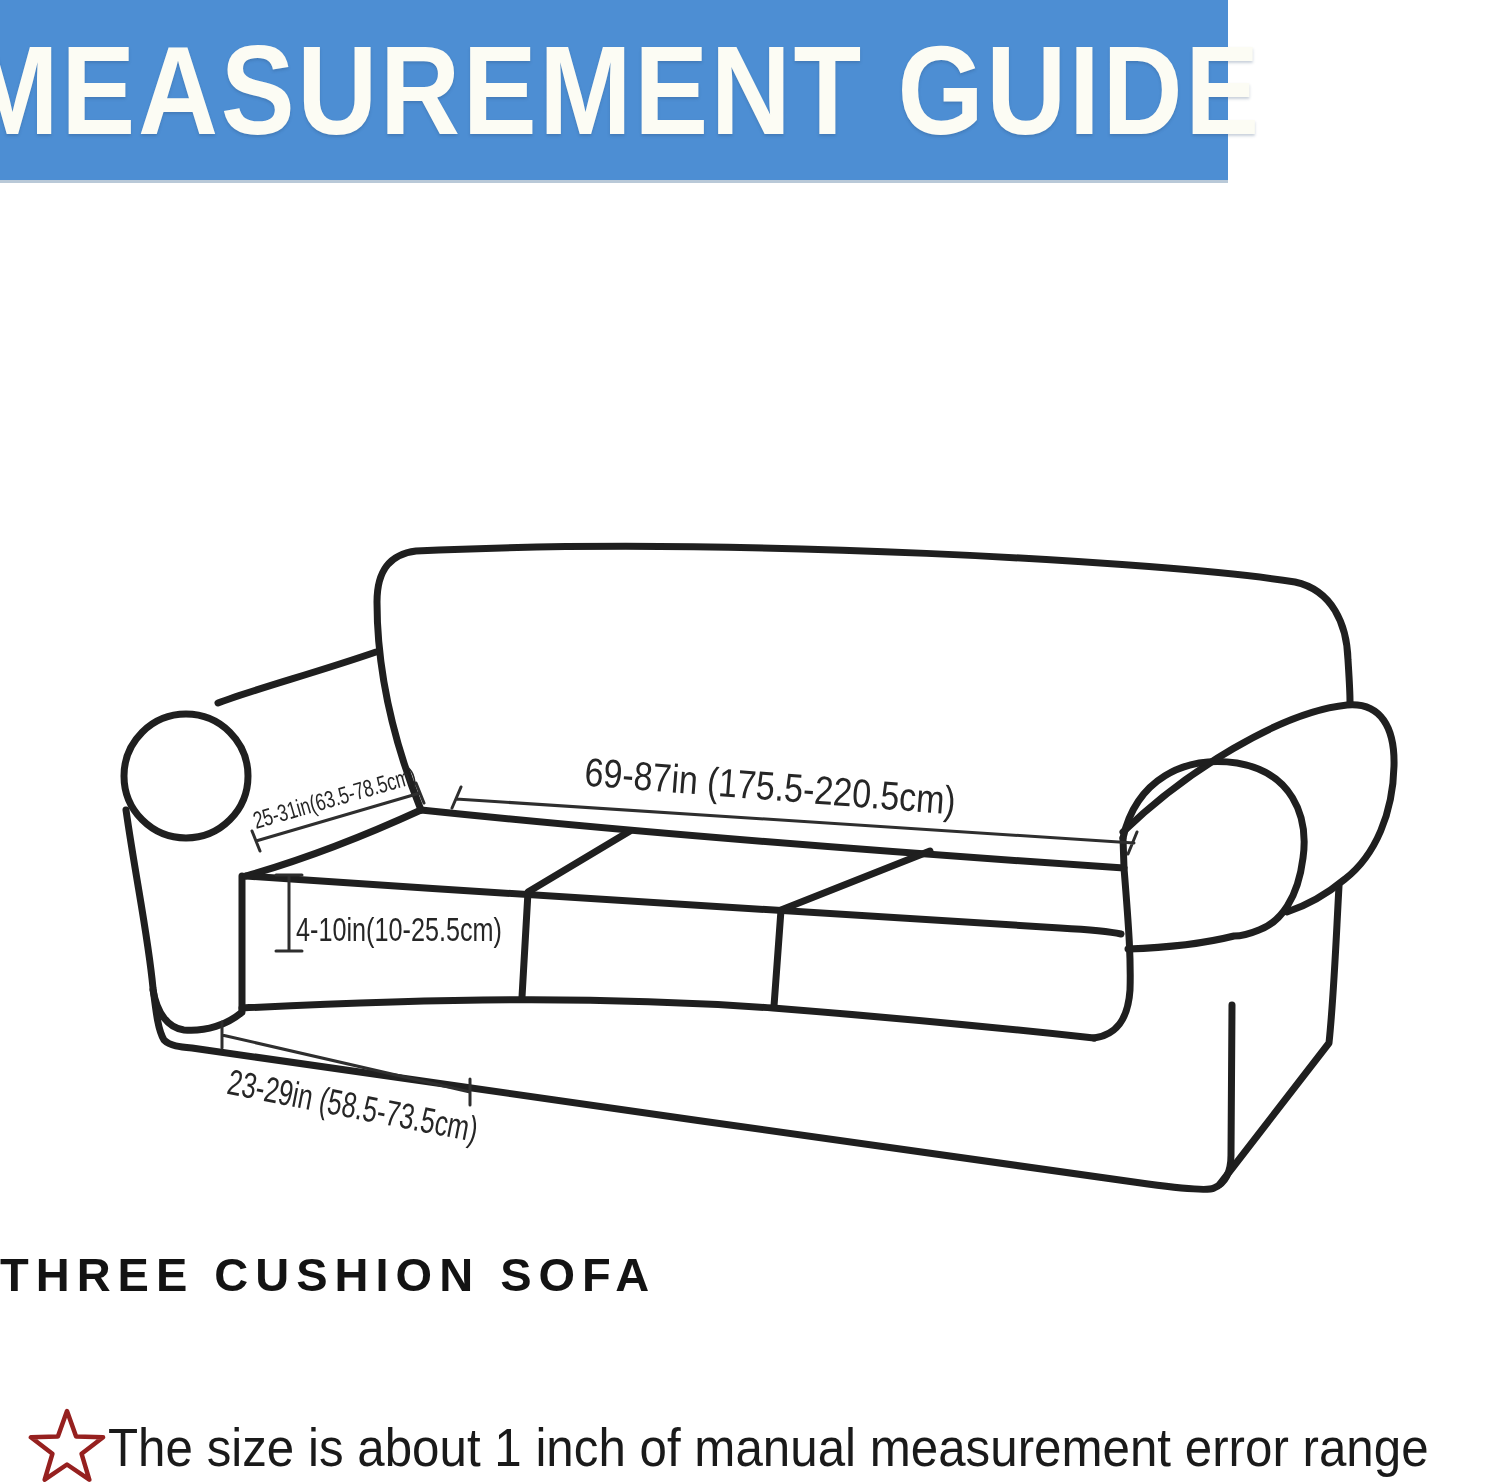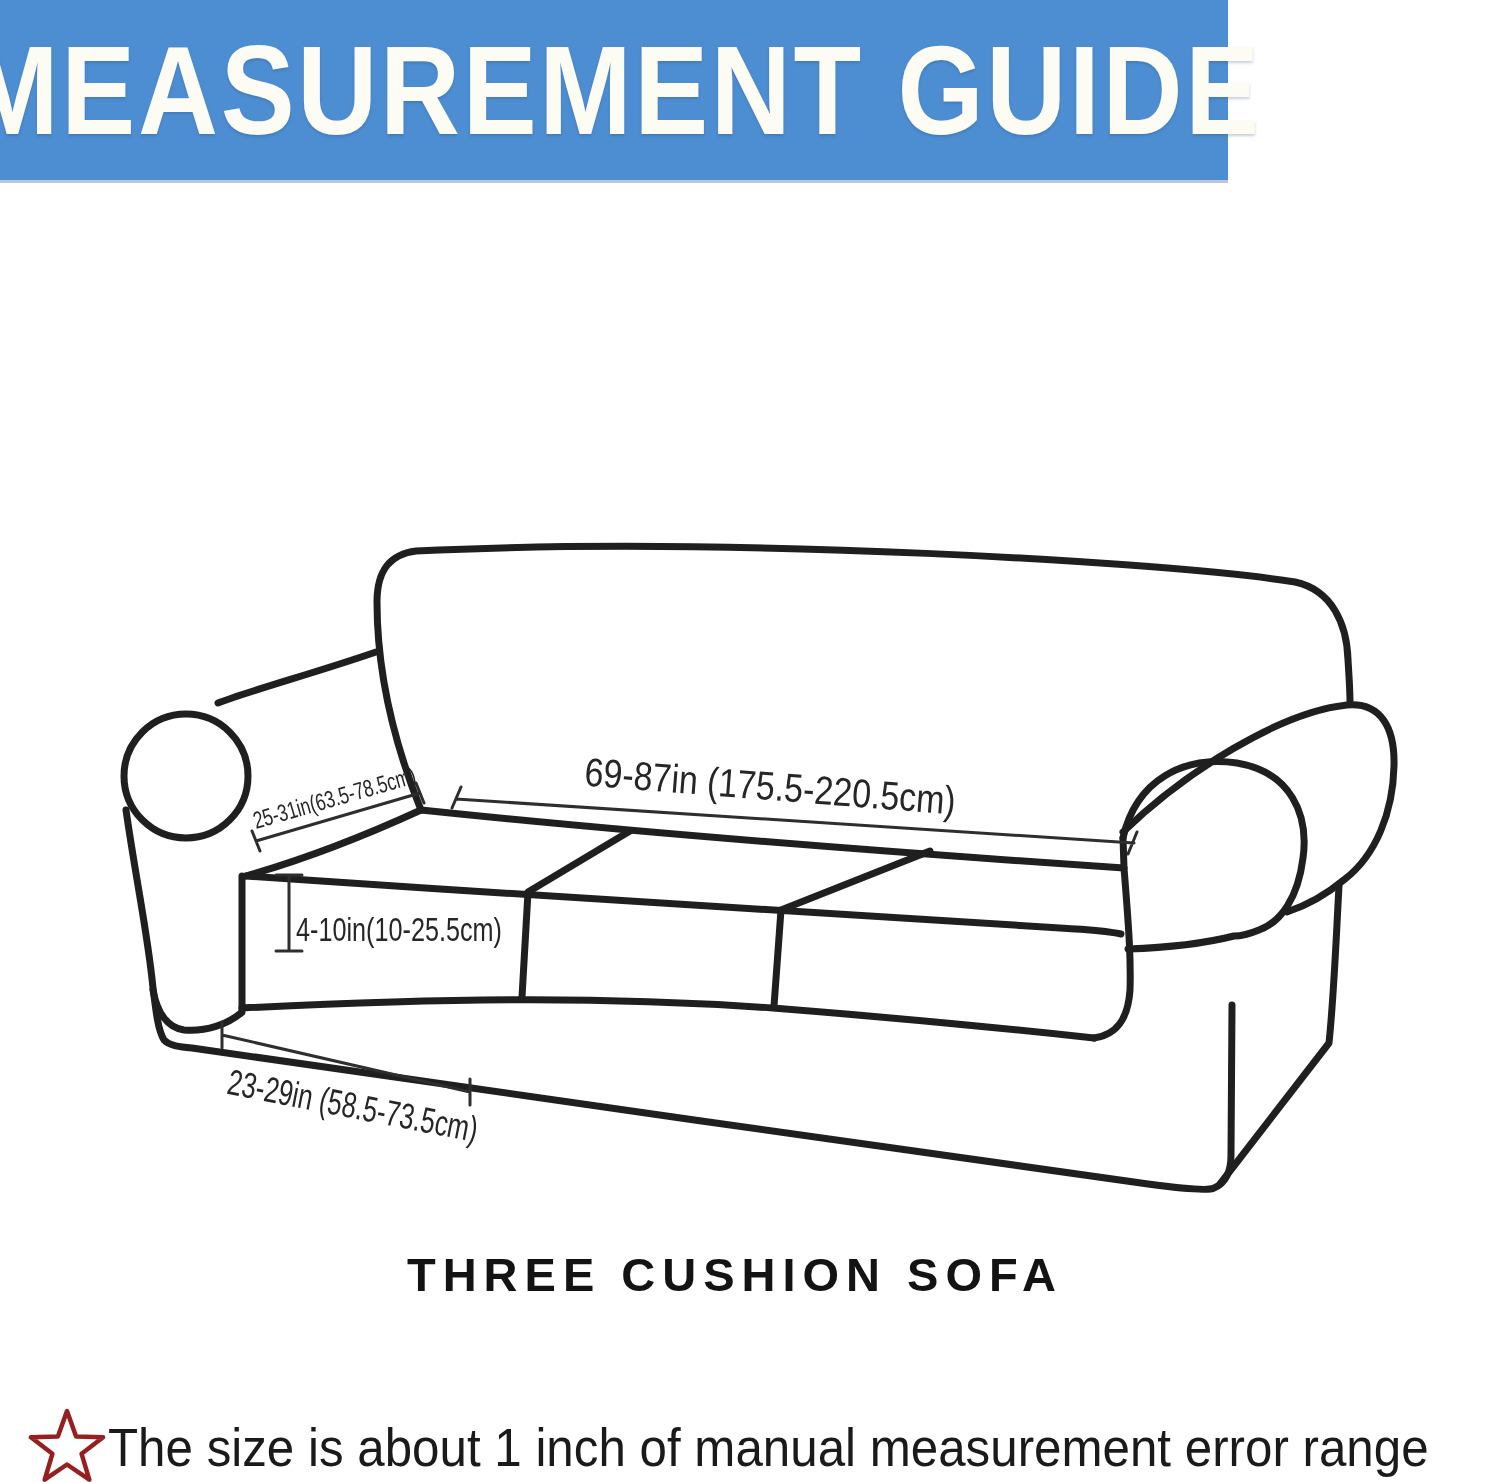--- a/index.html
+++ b/index.html
@@ -36,21 +36,20 @@
   .dim-line{
     fill:none;stroke:#2e2e2e;stroke-width:3;
     stroke-linecap:round;
   }
   .dim-text{
     fill:#262626;
     font-family:"Liberation Sans", sans-serif;
   }
   .sofa-title{
     position:absolute;left:0;top:1247px;width:1470px;
-    text-align:center;
     font-size:47px;font-weight:bold;color:#131313;
     letter-spacing:7px;
     white-space:nowrap;
   }
   .footer{
     position:absolute;left:0;top:1405px;width:1500px;height:77px;text-decoration:underline;
   }
   .footer-star{
     position:absolute;left:24px;top:0px;width:90px;height:77px;
   }

